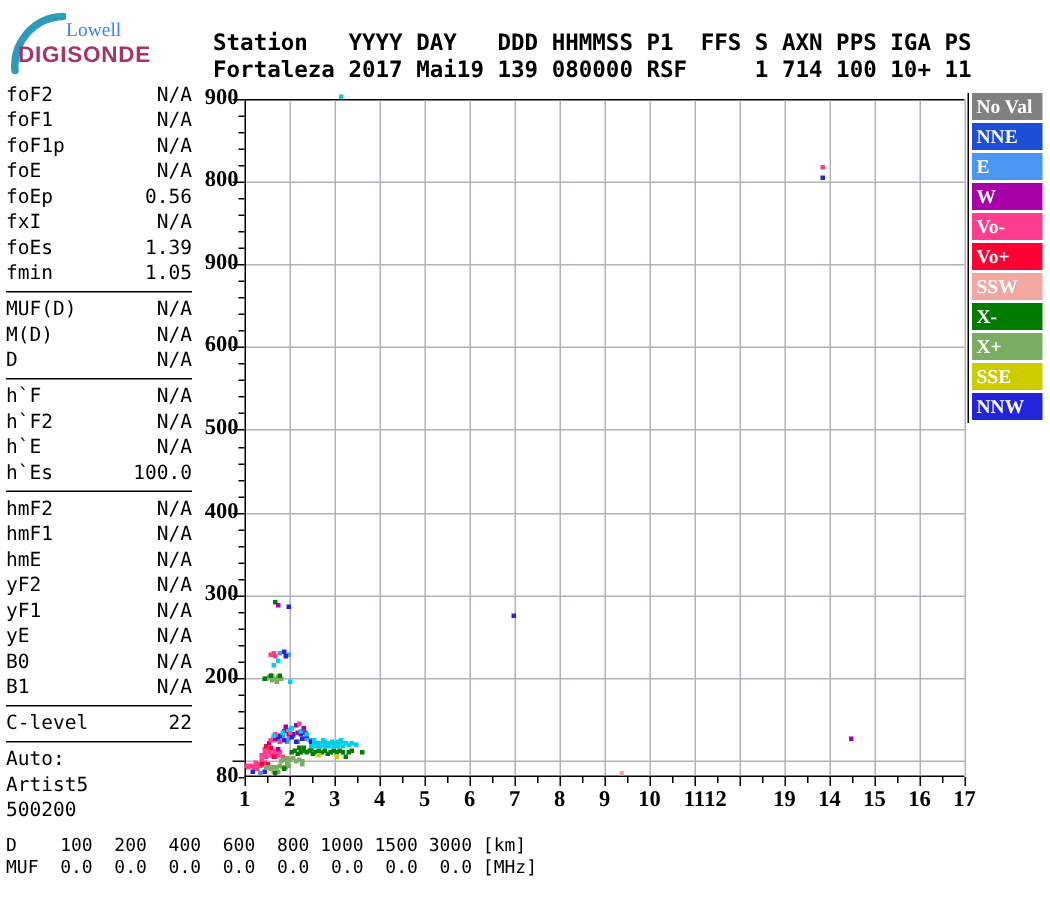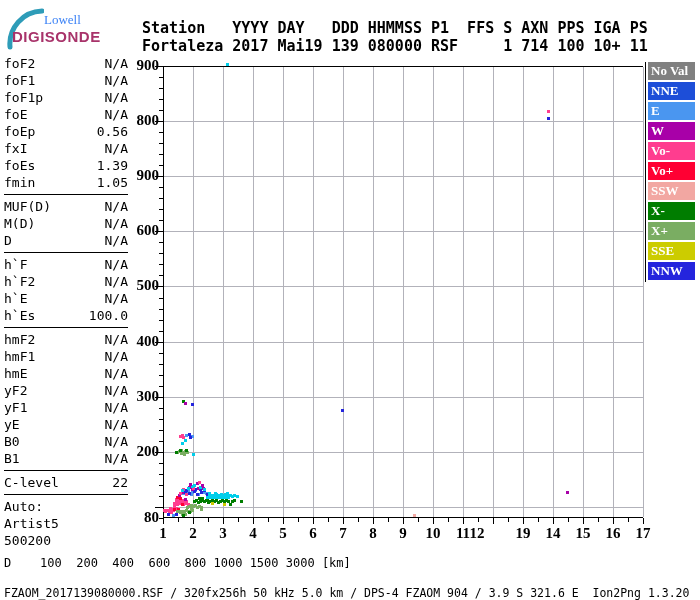--- a/index.html
+++ b/index.html
@@ -179,21 +179,21 @@
       <div class="lgi" style="background: rgb(255, 61, 143);">Vo-</div>
       <div class="lgi" style="background: rgb(255, 0, 51);">Vo+</div>
       <div class="lgi" style="background: rgb(242, 167, 162);">SSW</div>
       <div class="lgi" style="background: rgb(0, 125, 0);">X-</div>
       <div class="lgi" style="background: rgb(122, 173, 98);">X+</div>
       <div class="lgi" style="background: rgb(204, 204, 0);">SSE</div>
       <div class="lgi" style="background: rgb(36, 36, 221);">NNW</div>
     </div>
 
   <pre class="dl">D    100  200  400  600  800 1000 1500 3000 [km]</pre>
-  <pre class="ft">FZAOM_2017139080000.RSF / 320fx256h 50 kHz 5.0 km / DPS-4 FZAOM 904 / 3.9 S 321.6 E  Ion2Png 1.3.20</pre>
+  <pre class="ml">MUF  0.0  0.0  0.0  0.0  0.0  0.0  0.0  0.0 [MHz]</pre>
 
 <div class="gv" style="left: 193px; top: 67px; height: 450px;"></div>
     <div class="gv" style="left: 223px; top: 67px; height: 450px;"></div>
     <div class="gv" style="left: 253px; top: 67px; height: 450px;"></div>
     <div class="gv" style="left: 283px; top: 67px; height: 450px;"></div>
     <div class="gv" style="left: 313px; top: 67px; height: 450px;"></div>
     <div class="gv" style="left: 343px; top: 67px; height: 450px;"></div>
     <div class="gv" style="left: 373px; top: 67px; height: 450px;"></div>
     <div class="gv" style="left: 403px; top: 67px; height: 450px;"></div>
     <div class="gv" style="left: 433px; top: 67px; height: 450px;"></div>

